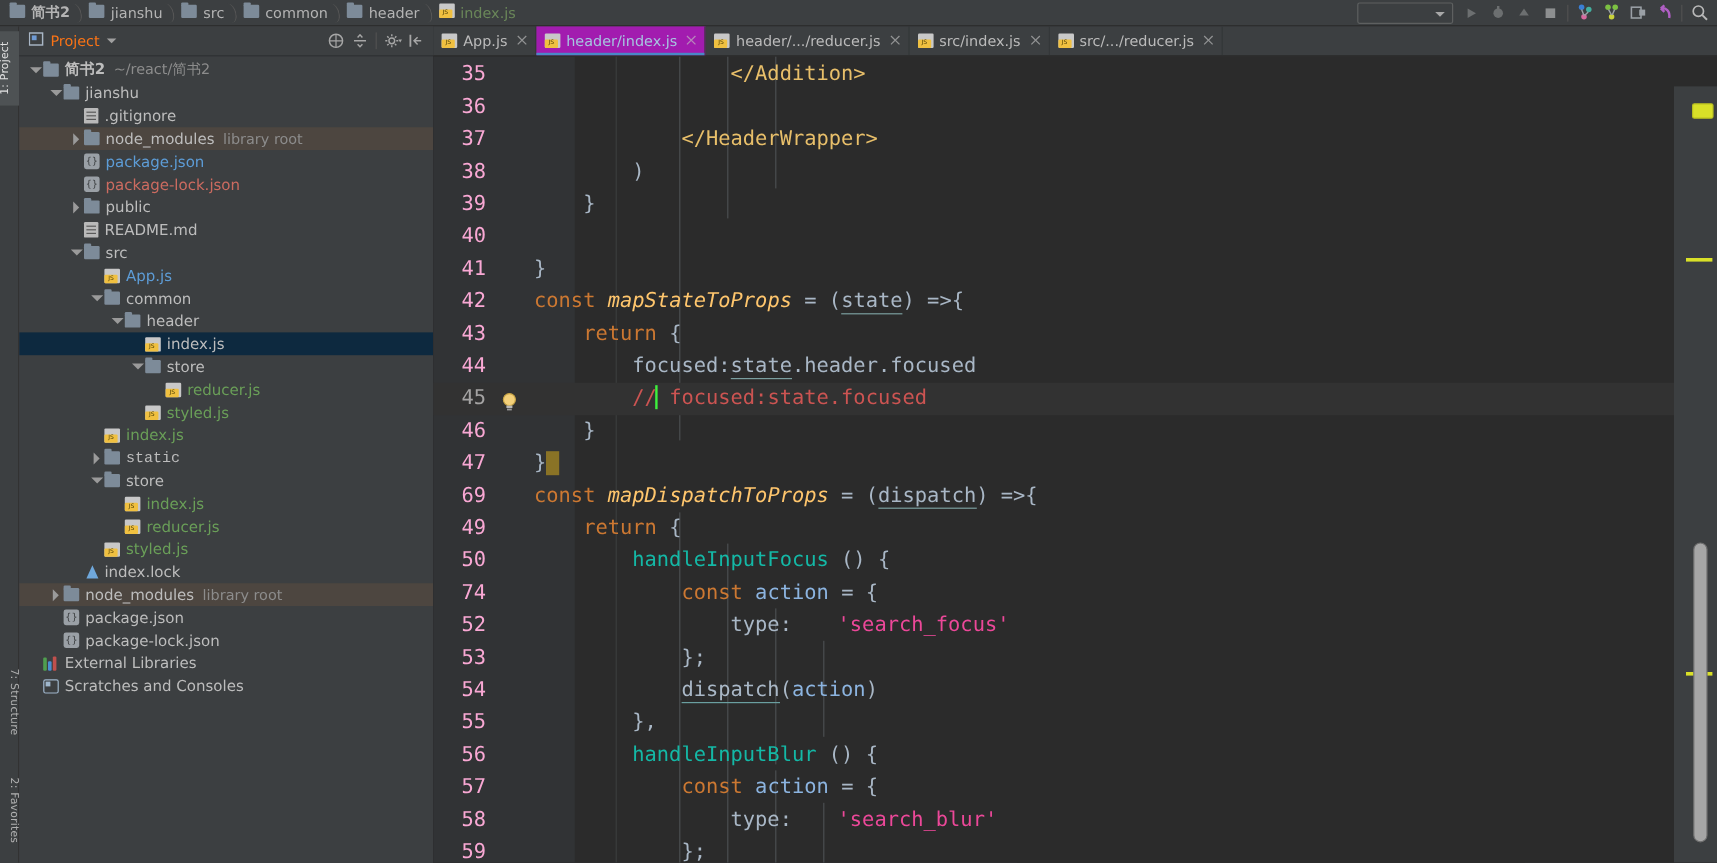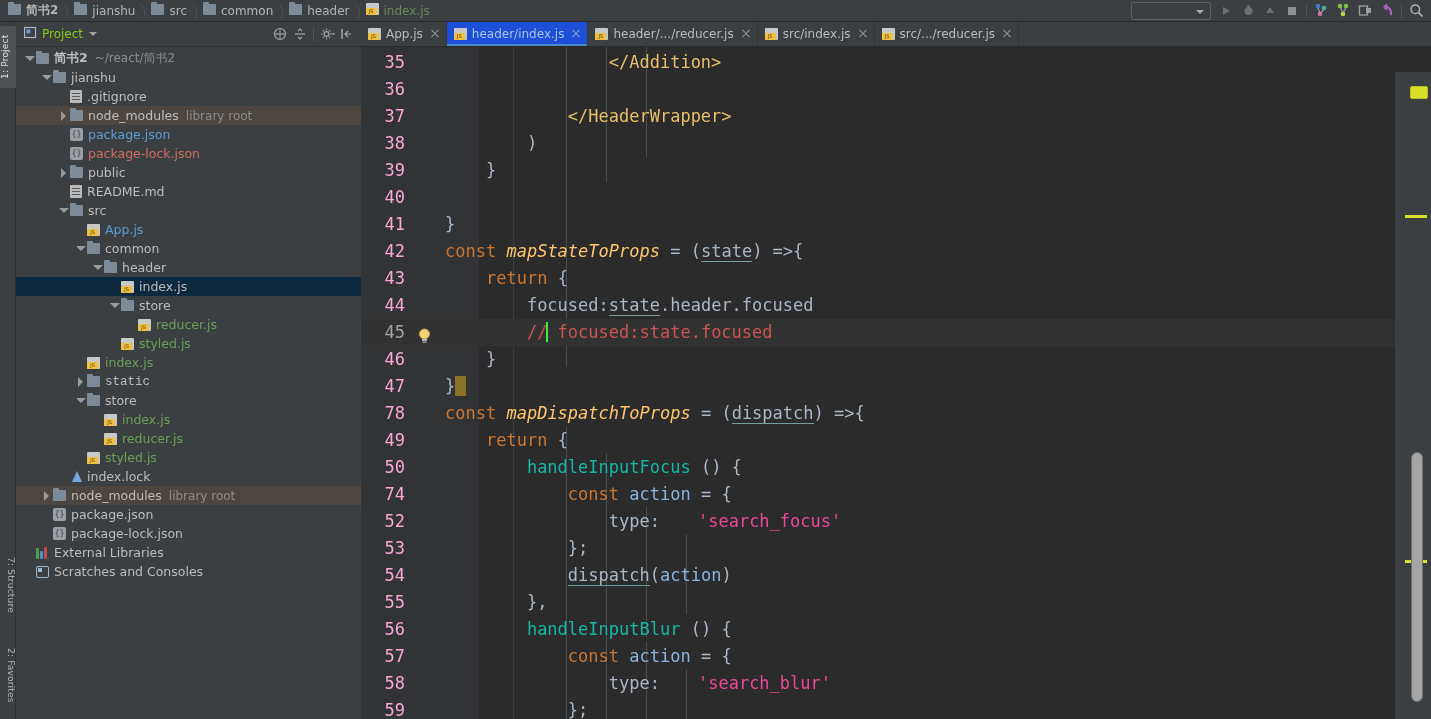--- a/index.html
+++ b/index.html
@@ -90,21 +90,21 @@
 
   
   .projectwin {
     position: absolute; top: 22px; left: 16px; width: 345px; height: 697px;
     background: #3c3f41;
   }
   .proj-header {
     height: 25px; display: flex; align-items: center;
     padding: 0 4px 0 8px; border-bottom: 1px solid #2f3133;
   }
-  .proj-title { color: #84cc16; font-size: 12px; margin-left: 5px; }
+  .proj-title { color: #f97316; font-size: 12px; margin-left: 5px; }
   .proj-caret {
     margin-left: 6px; width: 0; height: 0;
     border-left: 4px solid transparent; border-right: 4px solid transparent;
     border-top: 4px solid #a0a0a0;
   }
   .proj-tools { margin-left: auto; display: flex; align-items: center; }
   .proj-tools .tbtn { width: 20px; height: 20px; }
 
   .tree {
     position: absolute; top: 25px; left: 0; right: 0; bottom: 0;
@@ -180,21 +180,21 @@
   .tabbar {
     height: 25px; background: #3c3f41; display: flex; align-items: stretch;
     border-bottom: 1px solid #2b2b2b;
   }
   .etab {
     display: flex; align-items: center; padding: 0 6px 0 7px;
     font-size: 12px; color: #bbbbbb; position: relative;
     border-right: 1px solid #343739;
   }
   .etab .js-ico { margin-right: 5px; }
-  .etab.active { background: #1d4ed8; }
+  .etab.active { background: #a21caf; }
   .etab.active::after {
     content: ""; position: absolute; left: 0; right: 0; bottom: 0; height: 2px;
     background: #4a88c7;
   }
   .etab.active .etab-label { color: #a6c6e0; }
   .etab-close {
     margin-left: 7px; width: 10px; height: 10px; position: relative; opacity: .65;
   }
   .etab-close::before, .etab-close::after {
     content:""; position:absolute; left: 0; top: 4px; width: 10px; height: 1px;
@@ -669,21 +669,21 @@
           <div class="linerow" style="top: 191px;"><span class="lnum">42</span><span class="code"><span class="k">const</span> <span class="fn">mapStateToProps</span> <span class="p">= (</span><span class="par">state</span><span class="p">) =&gt;{</span></span></div>
           <div class="linerow" style="top: 218px;"><span class="lnum">43</span><span class="code">    <span class="k">return</span> <span class="p">{</span></span></div>
           <div class="linerow" style="top: 245px;"><span class="lnum">44</span><span class="code">        <span class="p">focused:</span><span class="par">state</span><span class="p">.header.focused</span></span></div>
           <div class="linerow current" style="top: 272px;"><span class="lnum">45</span><span class="bulb"><svg width="15" height="16" viewBox="0 0 15 16">
                 <circle cx="7.5" cy="6" r="5" fill="#f3d07a" stroke="#c9a545"></circle>
                 <rect x="5" y="11" width="5" height="2" fill="#b8b8b8"></rect>
                 <rect x="5.5" y="13.5" width="4" height="1.5" fill="#9a9a9a"></rect>
               </svg></span><span class="code">        <span class="cmt">//</span><span class="caret"></span><span class="cmt"> focused:state.focused</span></span></div>
           <div class="linerow" style="top: 299px;"><span class="lnum">46</span><span class="code">    <span class="p">}</span></span></div>
           <div class="linerow" style="top: 326px;"><span class="lnum">47</span><span class="code"><span class="p">}</span><span class="brace-hl">&nbsp;</span></span></div>
-          <div class="linerow" style="top: 353px;"><span class="lnum">78</span><span class="code"><span class="k">const</span> <span class="fn">mapDispatchToProps</span> <span class="p">= (</span><span class="par">dispatch</span><span class="p">) =&gt;{</span></span></div>
+          <div class="linerow" style="top: 353px;"><span class="lnum">69</span><span class="code"><span class="k">const</span> <span class="fn">mapDispatchToProps</span> <span class="p">= (</span><span class="par">dispatch</span><span class="p">) =&gt;{</span></span></div>
           <div class="linerow" style="top: 380px;"><span class="lnum">49</span><span class="code">    <span class="k">return</span> <span class="p">{</span></span></div>
           <div class="linerow" style="top: 407px;"><span class="lnum">50</span><span class="code">        <span class="meth">handleInputFocus</span> <span class="p">() {</span></span></div>
           <div class="linerow" style="top: 434px;"><span class="lnum">74</span><span class="code">            <span class="k">const</span> <span class="loc">action</span> <span class="p">= {</span></span></div>
           <div class="linerow" style="top: 461px;"><span class="lnum">52</span><span class="code">                <span class="p">type:</span><span class="str">'search_focus'</span></span></div>
           <div class="linerow" style="top: 488px;"><span class="lnum">53</span><span class="code">            <span class="p">};</span></span></div>
           <div class="linerow" style="top: 515px;"><span class="lnum">54</span><span class="code">            <span class="p undl">dispatch</span><span class="p">(</span><span class="loc">action</span><span class="p">)</span></span></div>
           <div class="linerow" style="top: 542px;"><span class="lnum">55</span><span class="code">        <span class="p">},</span></span></div>
           <div class="linerow" style="top: 569px;"><span class="lnum">56</span><span class="code">        <span class="meth">handleInputBlur</span> <span class="p">() {</span></span></div>
           <div class="linerow" style="top: 596px;"><span class="lnum">57</span><span class="code">            <span class="k">const</span> <span class="loc">action</span> <span class="p">= {</span></span></div>
           <div class="linerow" style="top: 623px;"><span class="lnum">58</span><span class="code">                <span class="p">type:</span><span class="str">'search_blur'</span></span></div>

